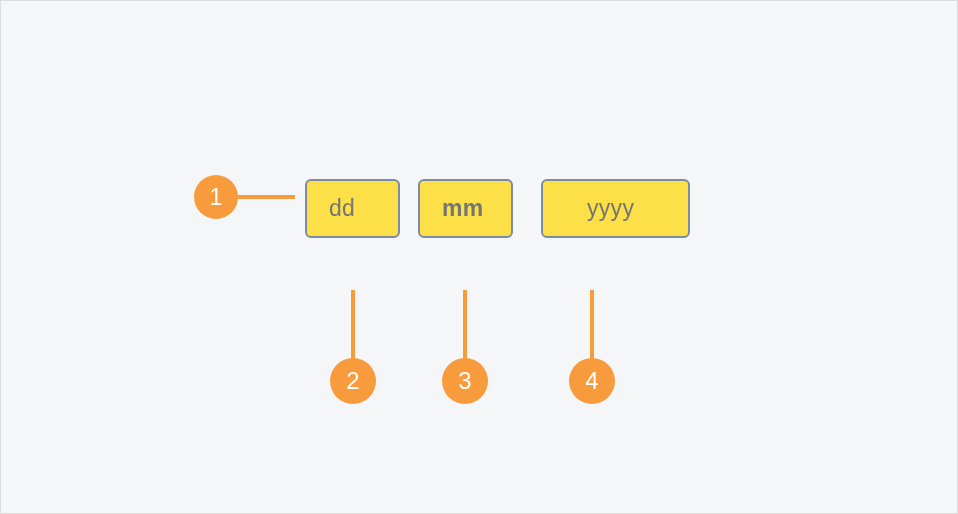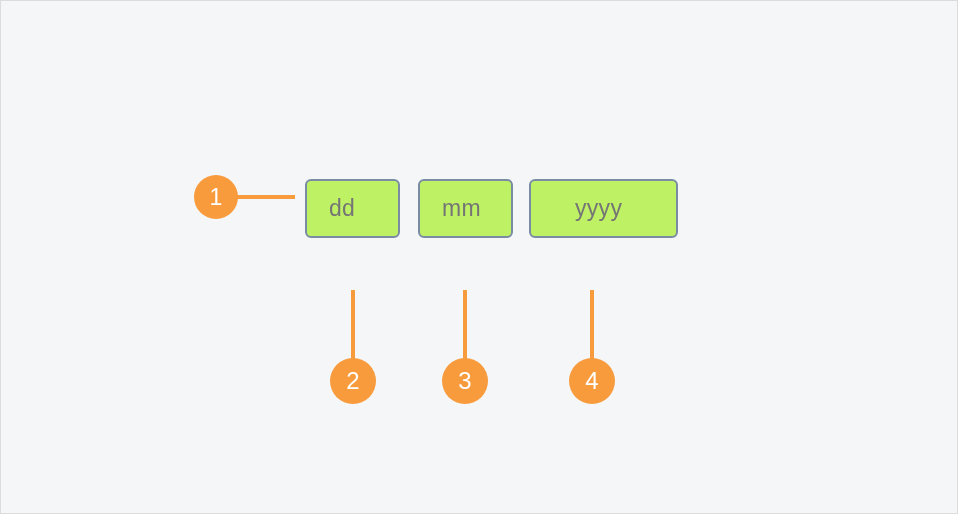--- a/index.html
+++ b/index.html
@@ -83,35 +83,35 @@
     margin: 0 0 9px 0;
     white-space: nowrap;
     letter-spacing: 0.1px;
   }
   .date-inputs {
     display: flex;
     align-items: flex-start;
   }
   .date-input {
     height: 55px;
-    background: #bef264;
+    background: #fde047;
     border: 2px solid #7a8ca3;
     border-radius: 6px;
     box-sizing: content-box;
     display: flex;
     align-items: center;
     padding: 0 0 0 22px;
     font-size: 23px;
     color: #5d6e88;
     font-family: "Liberation Sans", "DejaVu Sans", sans-serif;
     letter-spacing: 0.3px;
     outline: none;
   }
   .date-input.dd   { width: 69px;  margin-right: 18px; }
-  .date-input.mm   { width: 69px;  margin-right: 16px; }
+  .date-input.mm   { width: 69px;  margin-right: 28px; font-weight: bold; }
   .date-input.yyyy { width: 101px; padding-left: 44px; }
 </style>
 </head>
 <body>
 
 <div id="canvas">
 
   <div class="connector connector-h-1"></div>
   <div class="connector connector-v connector-v-2"></div>
   <div class="connector connector-v connector-v-3"></div>

